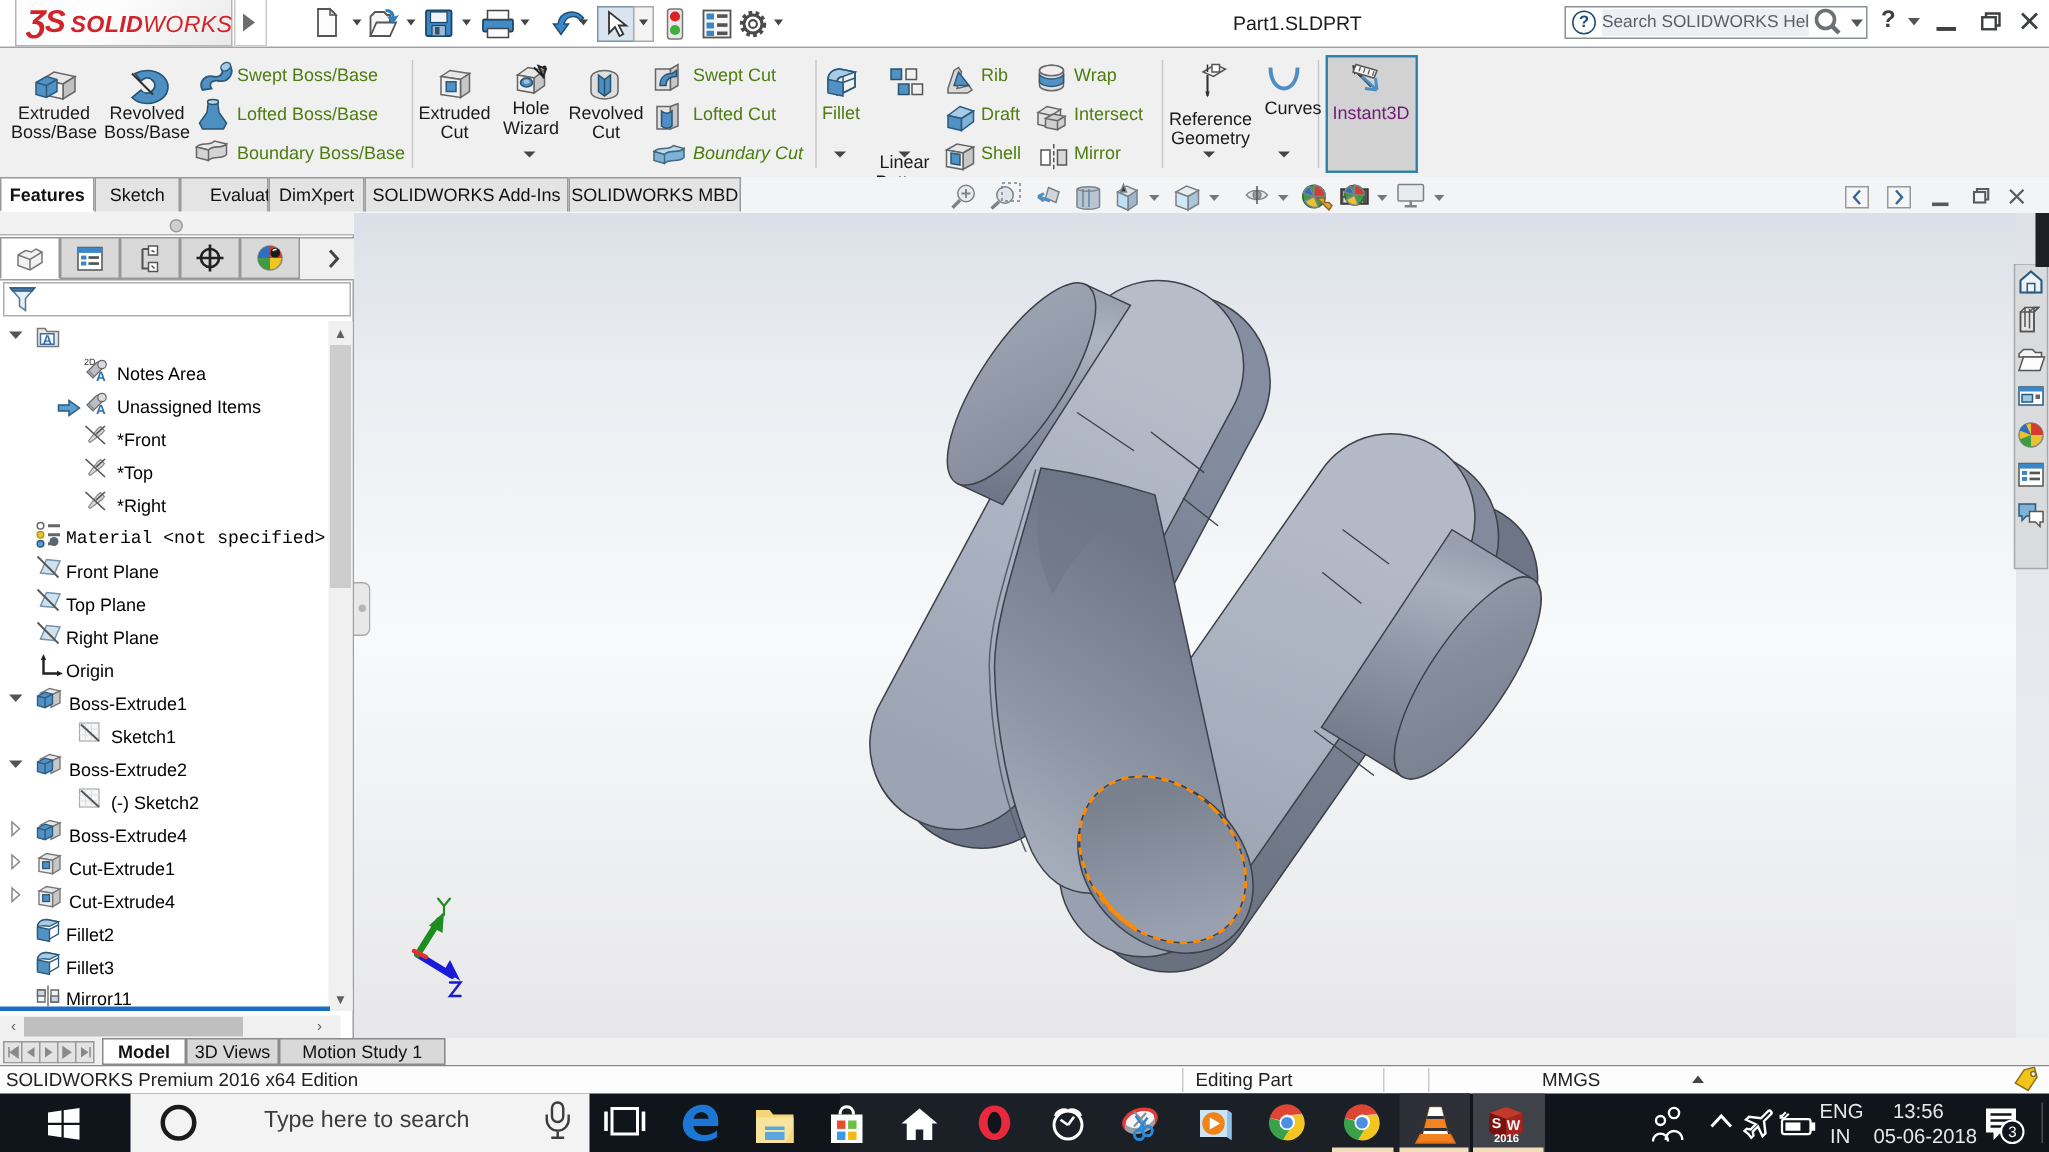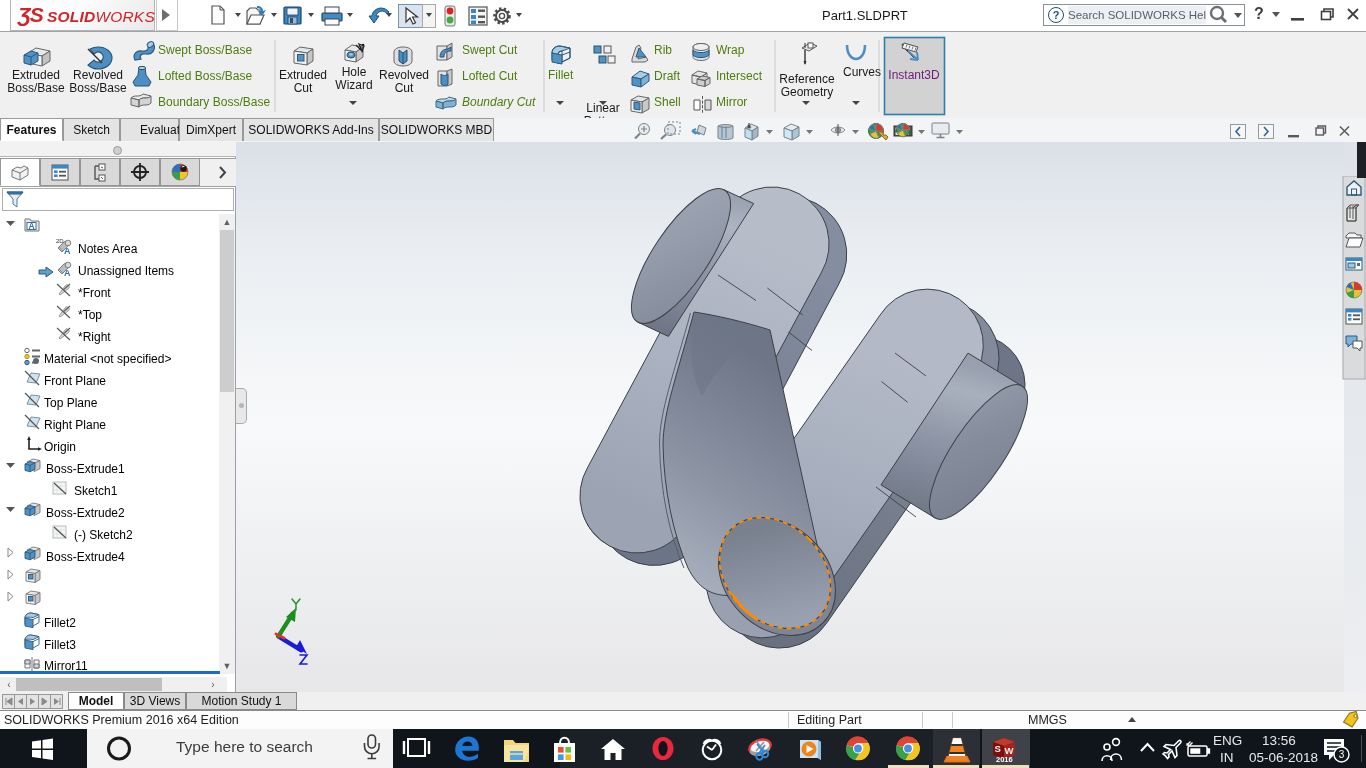--- a/index.html
+++ b/index.html
@@ -445,21 +445,21 @@
   <div class="trow abs" style="top:282px;">
       <span class="lbl" style="left:78px;">*Front</span>
     </div>
   <div class="trow abs" style="top:304px;">
       <span class="lbl" style="left:78px;">*Top</span>
     </div>
   <div class="trow abs" style="top:326px;">
       <span class="lbl" style="left:78px;">*Right</span>
     </div>
   <div class="trow abs" style="top:348px;">
-      <span class="lbl" style="left:44px;">Material &lt;not specified&gt;</span>
+      <span class="lbl" style="left:44px;font-family:Liberation Mono, monospace;">Material &lt;not specified&gt;</span>
     </div>
   <div class="trow abs" style="top:370px;">
       <span class="lbl" style="left:44px;">Front Plane</span>
     </div>
   <div class="trow abs" style="top:392px;">
       <span class="lbl" style="left:44px;">Top Plane</span>
     </div>
   <div class="trow abs" style="top:414px;">
       <span class="lbl" style="left:44px;">Right Plane</span>
     </div>
@@ -473,20 +473,26 @@
       <span class="lbl" style="left:74px;">Sketch1</span>
     </div>
   <div class="trow abs" style="top:502px;">
       <span class="lbl" style="left:46px;">Boss-Extrude2</span>
     </div>
   <div class="trow abs" style="top:524px;">
       <span class="lbl" style="left:74px;">(-) Sketch2</span>
     </div>
   <div class="trow abs" style="top:546px;">
       <span class="lbl" style="left:46px;">Boss-Extrude4</span>
+    </div>
+  <div class="trow abs" style="top:568px;">
+      <span class="lbl" style="left:46px;">Cut-Extrude1</span>
+    </div>
+  <div class="trow abs" style="top:590px;">
+      <span class="lbl" style="left:46px;">Cut-Extrude4</span>
     </div>
   <div class="trow abs" style="top:612px;">
       <span class="lbl" style="left:44px;">Fillet2</span>
     </div>
   <div class="trow abs" style="top:634px;">
       <span class="lbl" style="left:44px;">Fillet3</span>
     </div>
   <div class="trow abs" style="top:655px;">
       <span class="lbl" style="left:44px;">Mirror11</span>
     </div>

